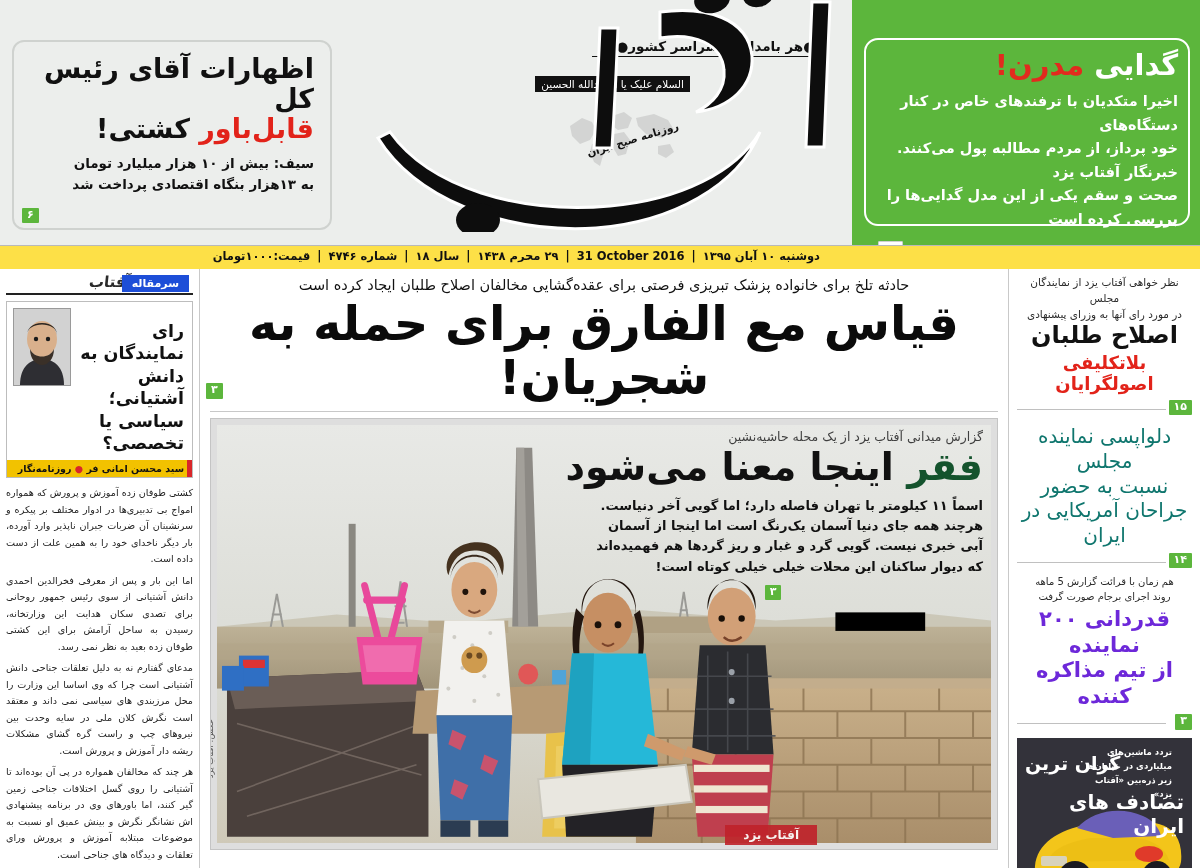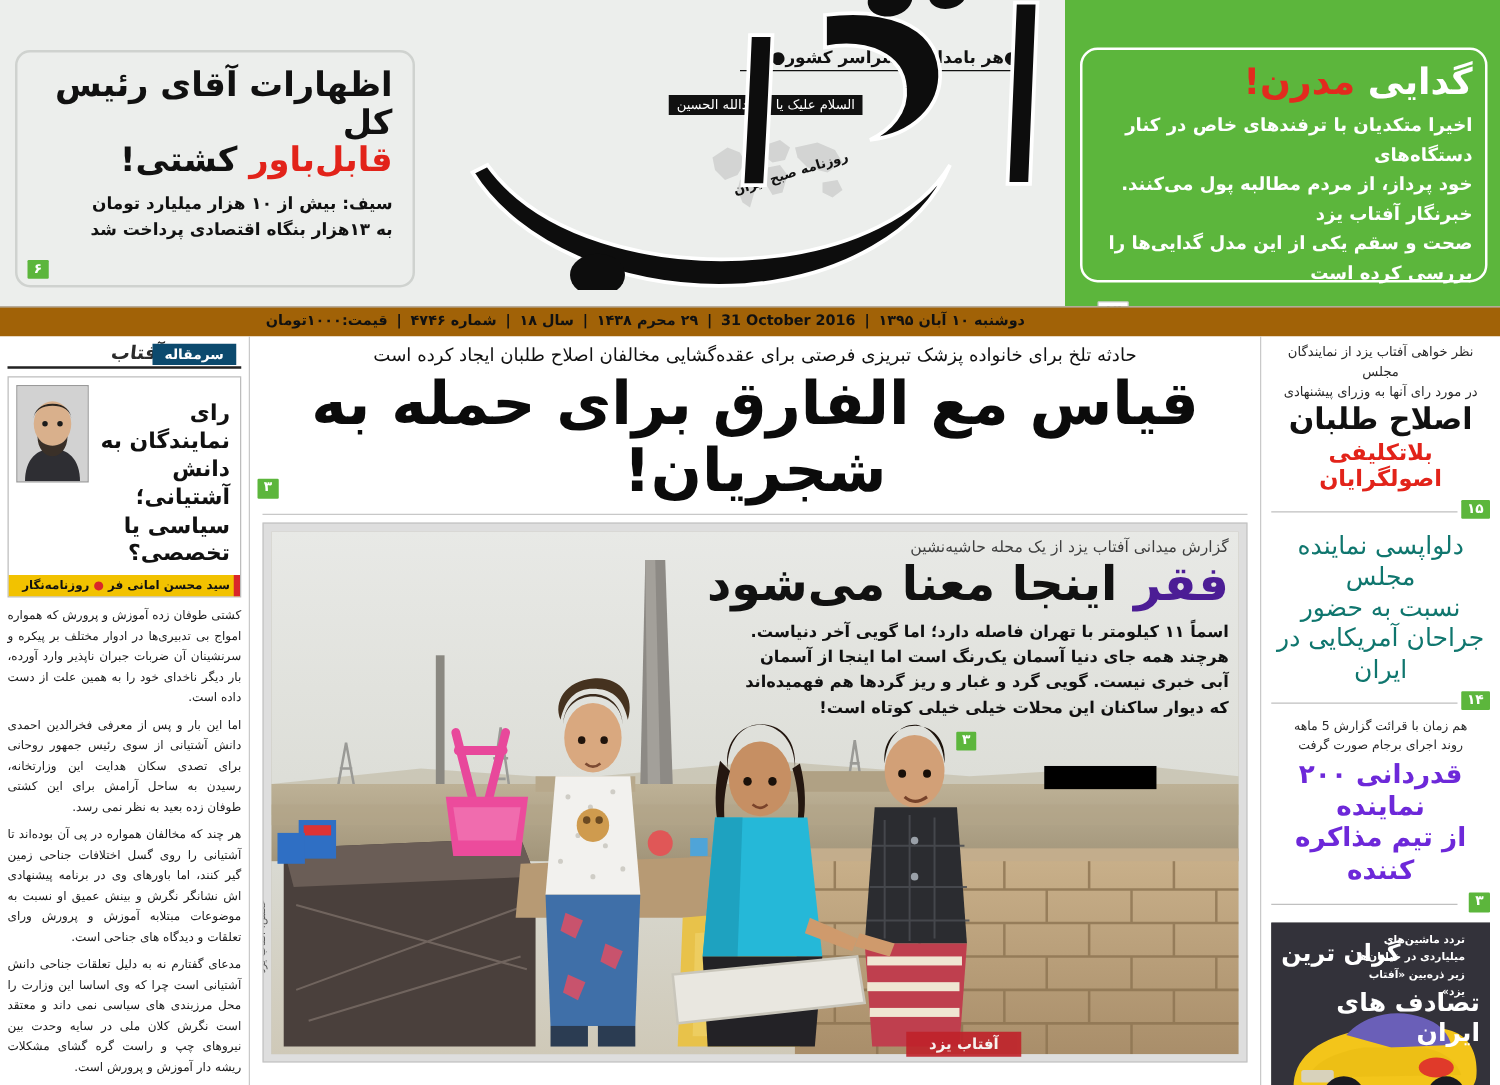--- a/index.html
+++ b/index.html
@@ -44,36 +44,36 @@
   .rule-top{position:absolute;right:28px;top:56px;width:230px;height:1px;background:#111;}
   .salam{position:absolute;right:160px;top:76px;background:#111;color:#fff;
        font-size:10.5px;padding:2px 6px;letter-spacing:0.4px;white-space:nowrap;}
   .globe{position:absolute;right:168px;top:100px;width:120px;height:72px;opacity:.30;}
   .rozname{position:absolute;right:170px;top:133px;font-size:10.5px;color:#111;
        transform:rotate(-17deg);font-weight:bold;}
   .logo-aftab{position:absolute;right:-30px;top:-18px;width:520px;height:250px;}
 
   
   .datebar{position:absolute;left:0;top:245px;width:1200px;height:24px;
-       border-top:1px solid #b9b9b9;border-bottom:2px solid #111;background:#a16207;}
+       border-top:1px solid #b9b9b9;border-bottom:2px solid #111;background:#fde047;}
   .datebar .inner{position:absolute;right:380px;top:3px;font-size:11.5px;
        color:#111;font-weight:bold;white-space:nowrap;direction:rtl;}
   .datebar .sep{color:#111;padding:0 3px;}
   .datebar .en{direction:ltr;display:inline-block;}
 
   
   .col-right{position:absolute;right:0;top:269px;width:192px;height:599px;
        background:#fff;border-left:1px solid #c9c9c9;padding:6px 8px 0 8px;box-sizing:border-box;}
   .col-left{position:absolute;left:0;top:269px;width:200px;height:599px;
        background:#fff;border-right:1px solid #c9c9c9;padding:4px 6px 0 6px;box-sizing:border-box;}
   .col-main{position:absolute;left:200px;top:269px;width:808px;height:599px;background:#fff;}
 
   
   .edi-head{position:relative;height:22px;}
-  .edi-tag{position:absolute;right:4px;top:2px;background:#0c4a6e;color:#fff;
+  .edi-tag{position:absolute;right:4px;top:2px;background:#1d4ed8;color:#fff;
        font-size:11px;font-weight:bold;padding:2px 10px;}
   .edi-brand{position:absolute;right:62px;top:0px;font-size:15px;font-weight:bold;color:#2b2b2b;
        transform:skewX(-6deg);}
   .edi-line{position:absolute;left:0;right:0;top:20px;height:2px;background:#222;}
   .edi-box{position:relative;margin-top:6px;border:1px solid #bdbdbd;min-height:96px;padding:18px 8px 0 8px;}
   .edi-title{font-size:17.5px;line-height:1.28;font-weight:bold;color:#111;text-align:right;
        padding-left:62px;}
   .edi-photo{position:absolute;left:6px;top:6px;width:56px;height:76px;
        background:linear-gradient(#d7d7d7,#bdbdbd);border:1px solid #9a9a9a;overflow:hidden;}
   .edi-author{margin:6px -8px 0 -8px;background:#f2c200;color:#111;font-size:9.5px;
@@ -92,21 +92,21 @@
   .main-rule{margin:6px 10px 0 10px;height:1px;background:#c8c8c8;}
 
   .photo-block{position:relative;margin:6px 10px 0 10px;height:430px;
        border:1px solid #c4c4c4;background:#dedede;overflow:hidden;}
   .photo-inner{position:absolute;left:6px;top:6px;right:6px;bottom:6px;overflow:hidden;background:#c9c6bd;}
   .ph-credit{position:absolute;left:-6px;top:300px;font-size:8.5px;color:#555;
        writing-mode:vertical-rl;transform:rotate(180deg);}
   .cap{position:absolute;right:14px;top:10px;width:420px;text-align:right;z-index:5;}
   .cap .over{font-size:12.5px;color:#3f3f3f;margin-bottom:2px;}
   .cap h2{margin:0;font-size:38px;line-height:1.14;font-weight:bold;color:#111;}
-  .cap h2 .red{color:#4c1d95;}
+  .cap h2 .red{color:#14532d;}
   .cap .lede{margin-top:7px;font-size:13px;line-height:1.56;font-weight:bold;color:#111;}
   .cap .pgwrap{margin-top:3px;text-align:center;}
   .watermark{position:absolute;right:180px;bottom:4px;background:#c0222a;color:#fff;
        font-size:12px;font-weight:bold;padding:3px 18px;opacity:.9;letter-spacing:4px;}
 
   
   .r-over{font-size:10.5px;line-height:1.5;color:#2a2a2a;text-align:center;}
   .r-red{font-size:25px;line-height:1.15;font-weight:bold;color:#e2231a;text-align:center;margin-top:3px;}
   .r-blk{font-size:24px;line-height:1.15;font-weight:bold;color:#111;text-align:center;}
   .r-red2{font-size:18px;line-height:1.2;font-weight:bold;color:#e2231a;text-align:center;margin-top:2px;}
@@ -306,22 +306,22 @@
         <span class="redbar"></span>
         <span>سید محسن امانی فر</span>
         <span class="dot"> ● </span>
         <span>روزنامه‌نگار</span>
       </div>
     </div>
 
     <div class="edi-body">
       <p>کشتی طوفان زده آموزش و پرورش که همواره امواج بی تدبیری‌ها در ادوار مختلف بر پیکره و سرنشینان آن ضربات جبران ناپذیر وارد آورده، بار دیگر ناخدای خود را به همین علت از دست داده است.</p>
       <p>اما این بار و پس از معرفی فخرالدین احمدی دانش آشتیانی از سوی رئیس جمهور روحانی برای تصدی سکان هدایت این وزارتخانه، رسیدن به ساحل آرامش برای این کشتی طوفان زده بعید به نظر نمی رسد.</p>
+      <p>مدعای گفتارم نه به دلیل تعلقات جناحی دانش آشتیانی است چرا که وی اساسا این وزارت را محل مرزبندی های سیاسی نمی داند و معتقد است نگرش کلان ملی در سایه وحدت بین نیروهای چپ و راست گره گشای مشکلات ریشه دار آموزش و پرورش است.</p>
       <p>هر چند که مخالفان همواره در پی آن بوده‌اند تا آشتیانی را روی گسل اختلافات جناحی زمین گیر کنند، اما باورهای وی در برنامه پیشنهادی اش نشانگر نگرش و بینش عمیق او نسبت به موضوعات مبتلابه آموزش و پرورش ورای تعلقات و دیدگاه های جناحی است.</p>
-      <p>مدعای گفتارم نه به دلیل تعلقات جناحی دانش آشتیانی است چرا که وی اساسا این وزارت را محل مرزبندی های سیاسی نمی داند و معتقد است نگرش کلان ملی در سایه وحدت بین نیروهای چپ و راست گره گشای مشکلات ریشه دار آموزش و پرورش است.</p>
       <p>در واقع گفتمان و کارنامه مدیریتی دانش آشتیانی ثابت می‌کند که وی برای حل ریشه‌ای معضلات حتی به متخصصین طیف</p>
     </div>
   </div>
 
   <div class="col-main">
     <div class="kicker">حادثه تلخ برای خانواده پزشک تبریزی فرصتی برای عقده‌گشایی مخالفان اصلاح طلبان ایجاد کرده است</div>
 
     <div class="main-head">
       <h1>قیاس مع الفارق برای حمله به شجریان!</h1>
       <span class="badge pg">۳</span>

